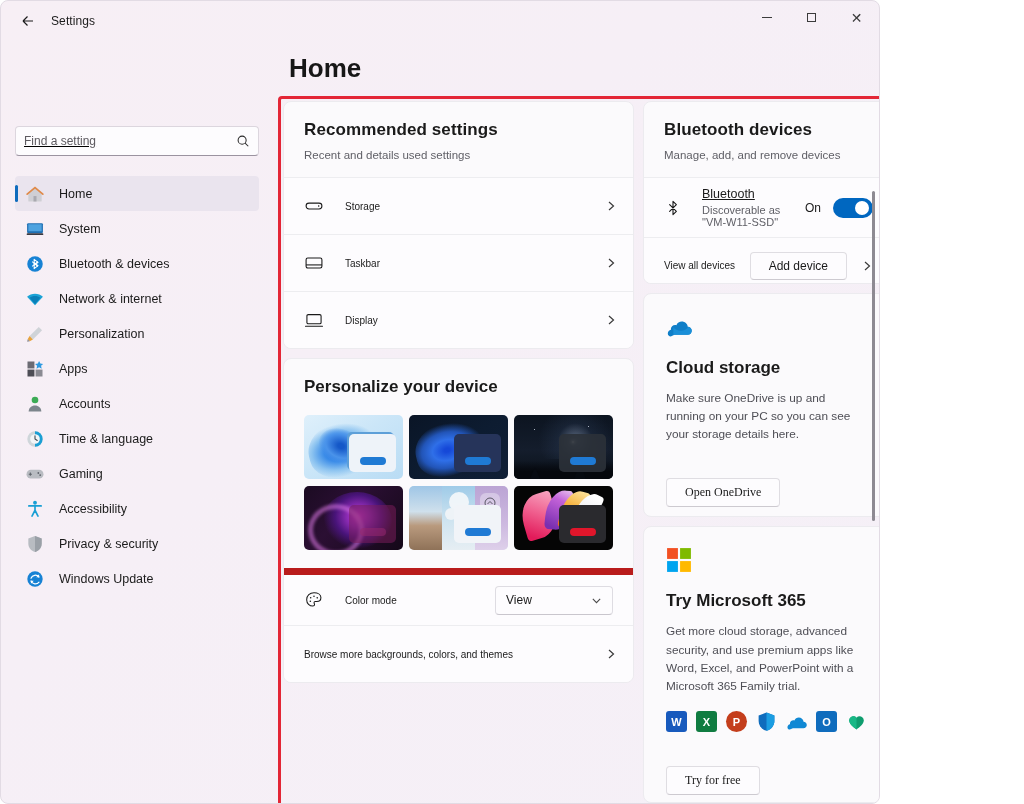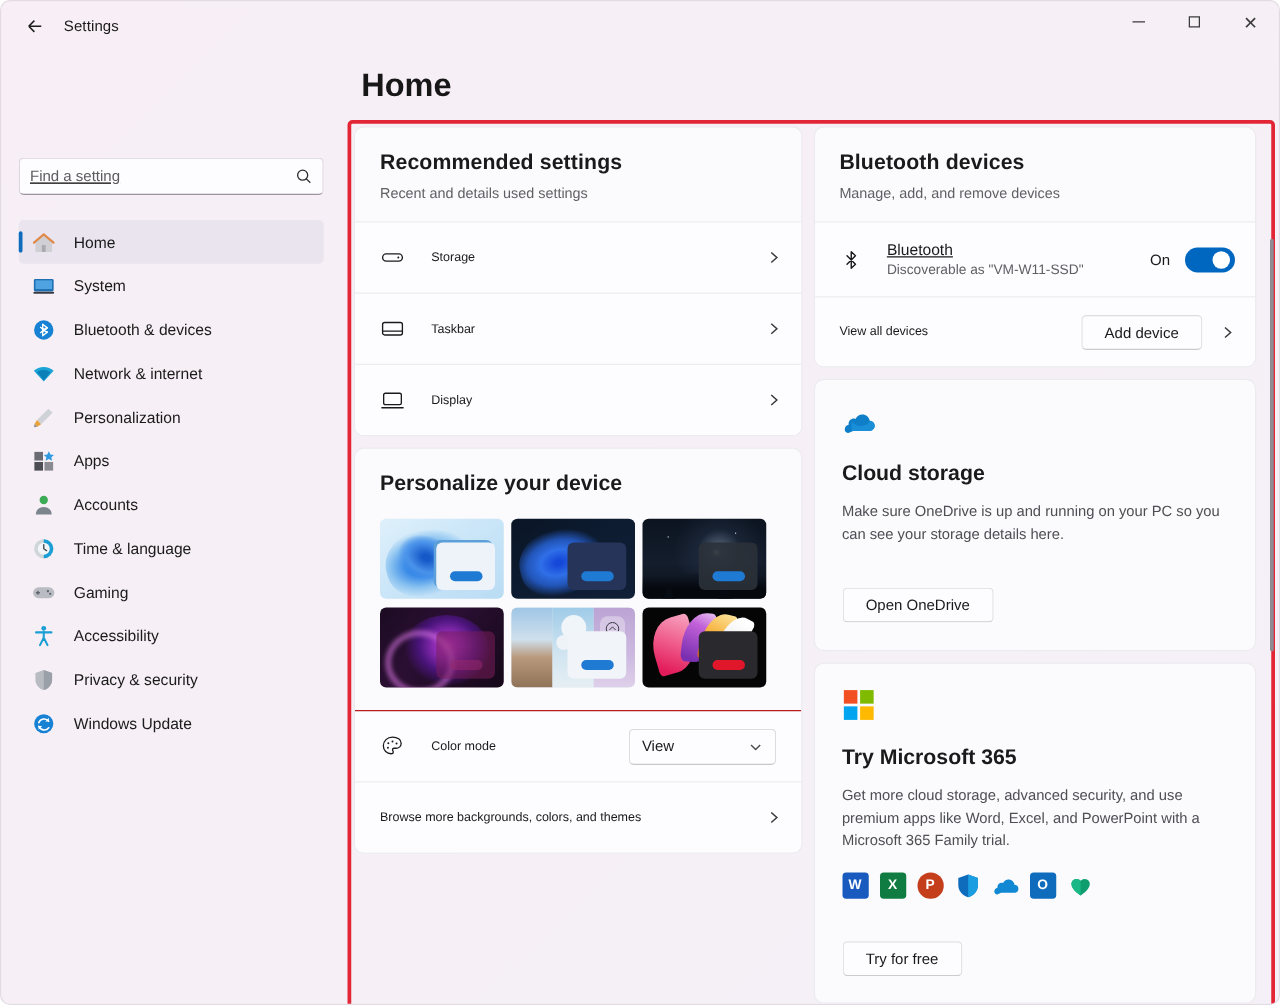--- a/index.html
+++ b/index.html
@@ -4,21 +4,21 @@
 <style>
   * { box-sizing: border-box; margin: 0; padding: 0; }
   html, body {
     width: 1024px; height: 804px;
     overflow: hidden;
     font-family: "Liberation Sans", sans-serif;
     background: #ffffff;
   }
   .window {
     position: relative;
-    width: 1024px; height: 804px;
+    width: 880px; height: 804px;
     background: linear-gradient(135deg, #f7eff5 0%, #f6eff6 40%, #f5f0f7 100%);
     border: 1px solid #e2dbe4;
     border-radius: 8px;
     overflow: hidden;
   }
 
   
   .titlebar {
     position: absolute; top: 0; left: 0; right: 0; height: 40px;
     display: flex; align-items: center;
@@ -152,35 +152,35 @@
     position: absolute; width: 26px; height: 8px; border-radius: 4px;
     right: 17px; bottom: 14px;
   }
   .thumb .badge {
     position: absolute; right: 8px; top: 7px; width: 20px; height: 20px;
     border-radius: 6px; background: rgba(255,255,255,.35);
     display:flex; align-items:center; justify-content:center;
   }
   .thumb .badge svg { width: 12px; height: 12px; }
 
-  .colormode-row { border-top: 1px solid #b91c1c; height: 57px; display:flex; align-items:center; padding: 0 20px; background:#fdfcfe;}
+  .colormode-row { border-top: 7px solid #b91c1c; height: 57px; display:flex; align-items:center; padding: 0 20px; background:#fdfcfe;}
   .select-box {
     margin-left: auto; width: 118px; height: 29px;
     background: #fdfcfe; border: 1px solid #dedce2; border-bottom-color: #c9c6cd;
     border-radius: 4px; display: flex; align-items: center; padding: 0 10px;
     font-size: 12px; color: #1a1a1a;
   }
   .select-box .sc { margin-left: auto; width: 11px; height: 11px; color: #4a4a4a; }
 
   
   .promo { padding: 20px 22px 22px 22px; }
   .promo-ic { width: 26px; height: 26px; }
   .promo-title { font-size: 17px; font-weight: bold; color: #1a1a1a; margin-top: 14px; }
   .promo-text { font-size: 11.8px; color: #4e4e55; line-height: 1.55; margin-top: 11px; }
-  .promo .btn { margin-top: 34px; }
+  .promo .btn { margin-top: 34px; font-family: Liberation Serif, serif; }
   .applogos { display: flex; gap: 9px; margin-top: 16px; }
   .applogo { width: 21px; height: 21px; border-radius: 3px; display:flex;align-items:center;justify-content:center;
              font-size: 11px; font-weight: bold; color: #fff; }
 
   
   .scrollbar {
     position: absolute; right: 4px; top: 150px; width: 3px; height: 330px;
     background: #8d8a92; border-radius: 2px; z-index: 50;
   }
 </style>

